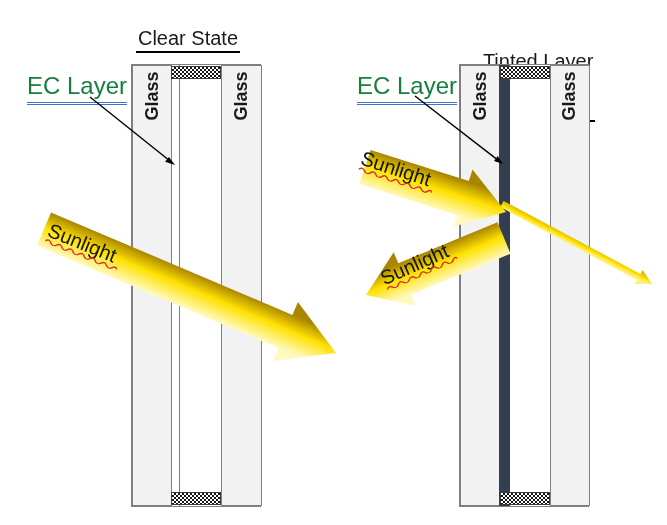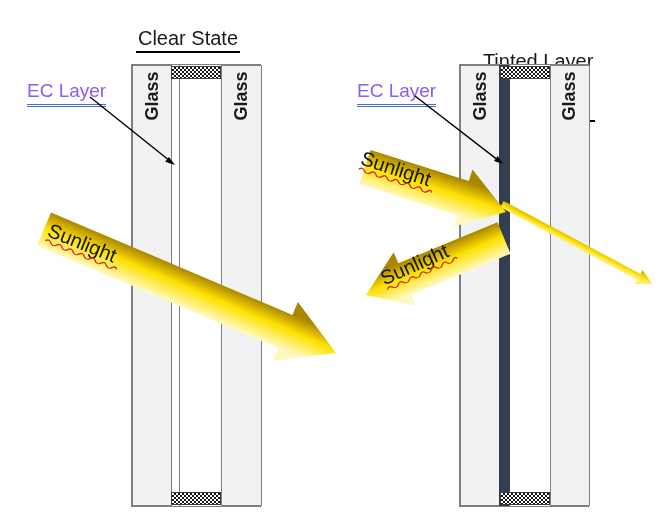--- a/index.html
+++ b/index.html
@@ -43,21 +43,21 @@
   
   .state-title{
     position:absolute;top:27px;text-align:center;font-size:20px;color:#1a1a1a;
   }
   .title-inner{
     position:relative;display:inline-block;
     border-bottom:2px solid #000;padding:0 2px 1px 2px;white-space:pre;
   }
   
   .ec-label{
-    position:absolute;top:80px;font-size:19px;color:#8b5cf6;display:inline-block;
+    position:absolute;top:72px;font-size:24px;color:#15803d;display:inline-block;
   }
   .grammar-underline{
     height:3px;box-sizing:border-box;margin-top:2px;
     border-top:1px solid var(--grammar-underline-blue,#4472c4);
     border-bottom:1px solid var(--grammar-underline-blue,#4472c4);
   }
   
   .sunlight-label{
     position:absolute;font-size:20px;color:#131300;white-space:nowrap;
     transform-origin:left top;display:inline-block;line-height:1.1;

